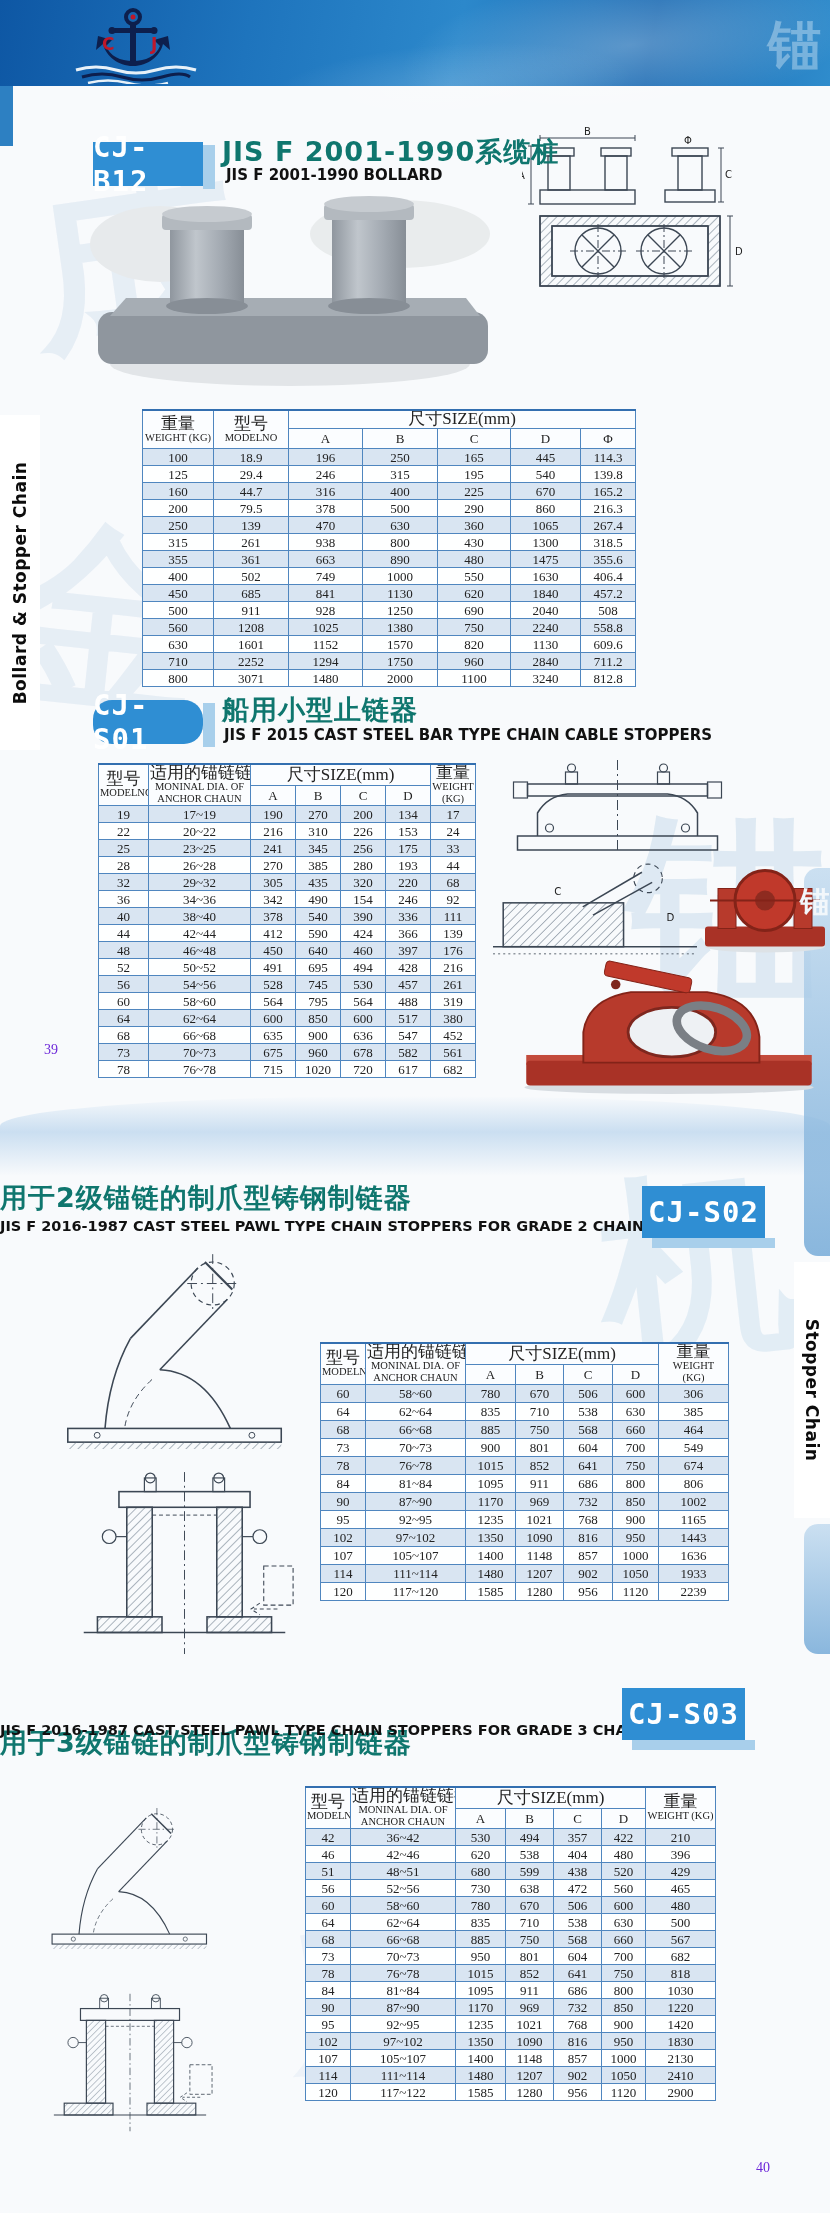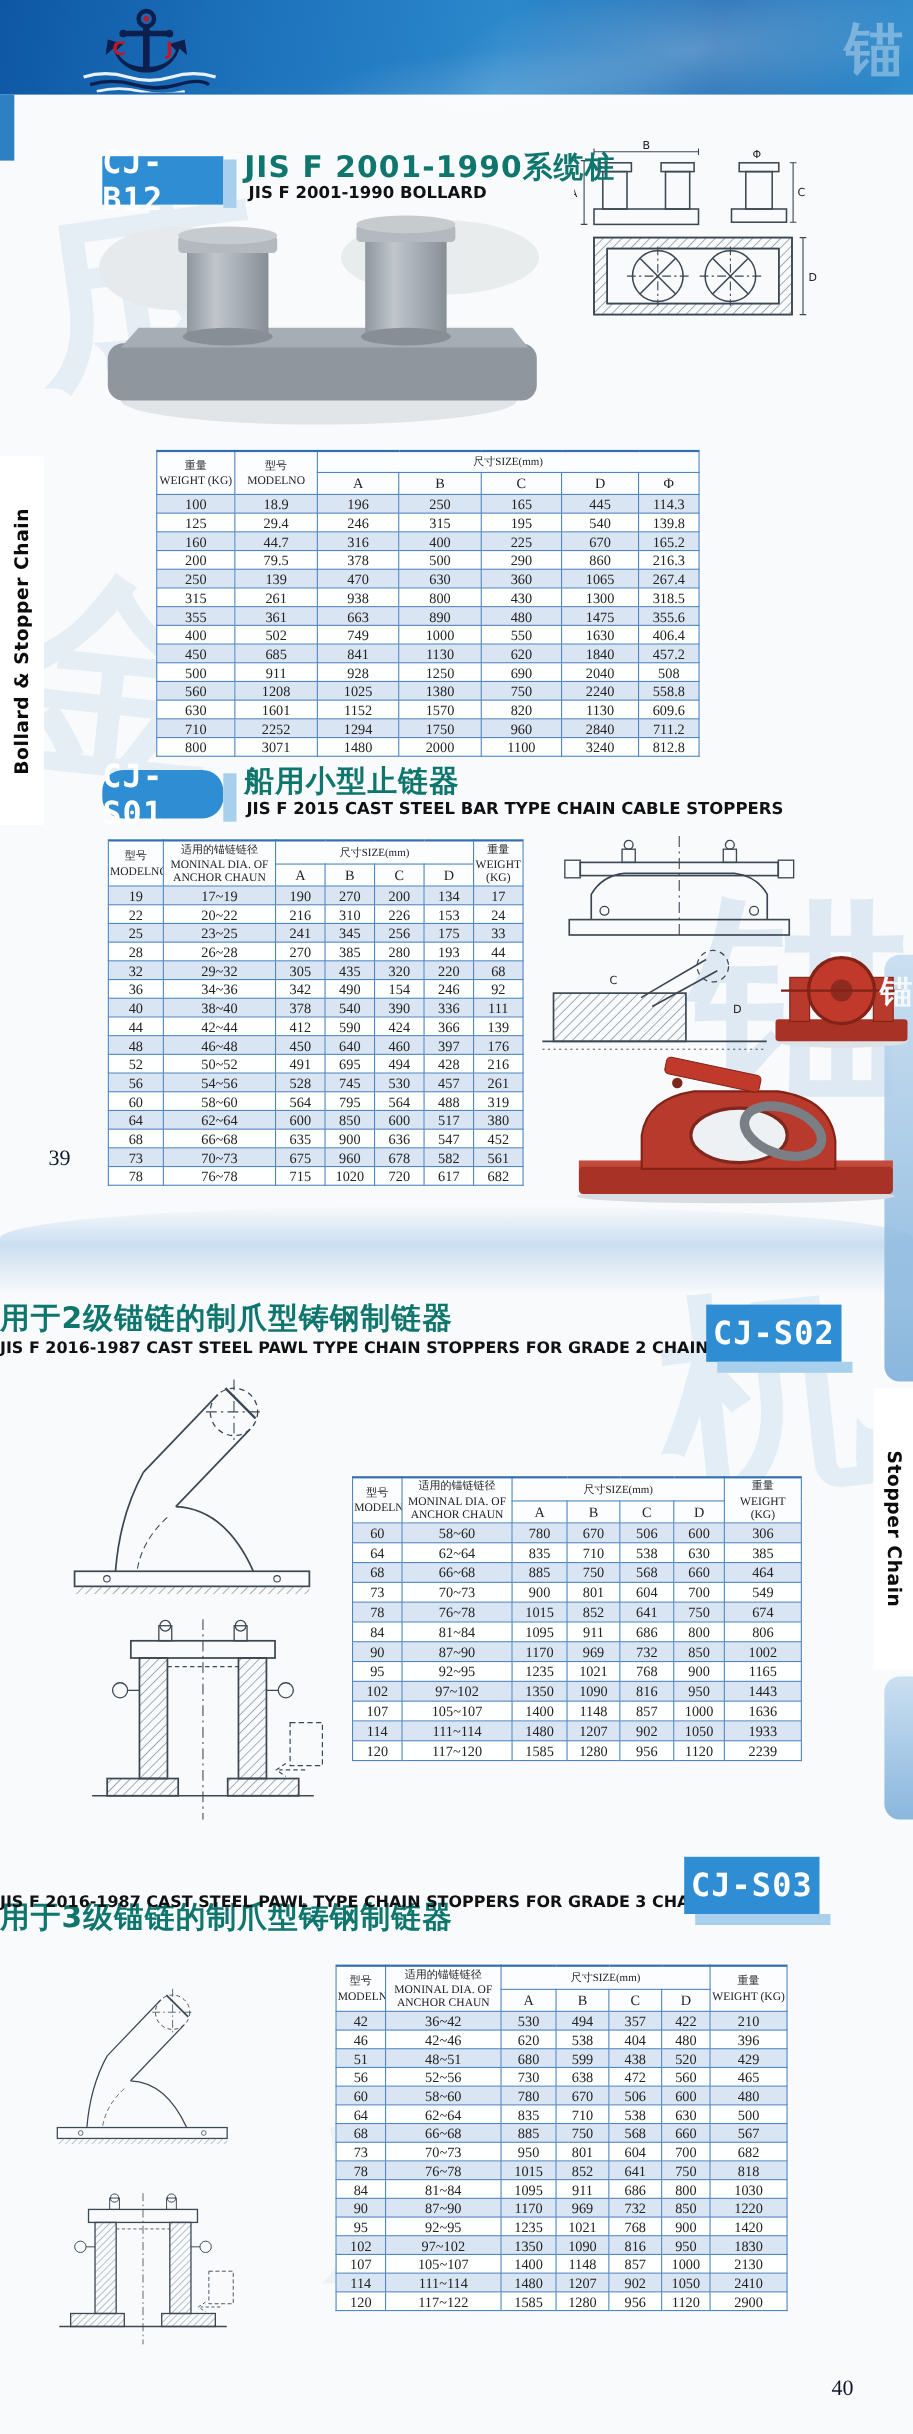--- a/index.html
+++ b/index.html
@@ -48,30 +48,30 @@
       font-family:"Liberation Serif","DejaVu Serif",serif;font-size:13px;color:#222;
       background:#fdfeff;}
   .ctable th,.ctable td{border:1px solid #4f86bf;text-align:center;vertical-align:middle;
       padding:0 1px;font-weight:normal;overflow:hidden;white-space:nowrap;}
   .ctable thead th{background:#fbfdff;}
   .ctable thead{border-top:2px solid #336fb0;}
   .ctable tbody tr:nth-child(odd) td{background:#d9e5f2;}
   .ctable tbody tr:nth-child(even) td{background:#feffff;}
   .ctable td{height:16px;line-height:15px;}
   .ctable .en{font-size:10.5px;line-height:12px;}
-  .ctable .cnl{font-size:10px;line-height:16px;}
+  .ctable .cnl{font-size:17px;line-height:16px;}
   .ctable tr.subrow th{height:19px;}
   table.rowsm td{height:16px;}
   table.rowmd td{height:17px;}
   
   .tab{position:absolute;display:flex;align-items:center;justify-content:center;z-index:3;background:#fff;}
   .tab span{white-space:nowrap;font-weight:bold;font-size:17px;color:#0c0c0c;letter-spacing:.5px;}
   .tab.left span{transform:rotate(-90deg);}
   .tab.right span{transform:rotate(90deg);}
-  .pagenum{position:absolute;font-size:20px;color:#0f172a;z-index:3;font-family:"Liberation Serif",serif;}
+  .pagenum{position:absolute;font-size:14px;color:#6d28d9;z-index:3;font-family:"Liberation Serif",serif;}
   
   svg.draw{position:absolute;z-index:1;}
   .hidden-defs{position:absolute;width:0;height:0;overflow:hidden;}
 </style>
 </head>
 <body>
 
 <svg class="hidden-defs" aria-hidden="true">
   <defs>
     <pattern id="hatchS" width="6" height="6" patternUnits="userSpaceOnUse" patternTransform="rotate(45)">

